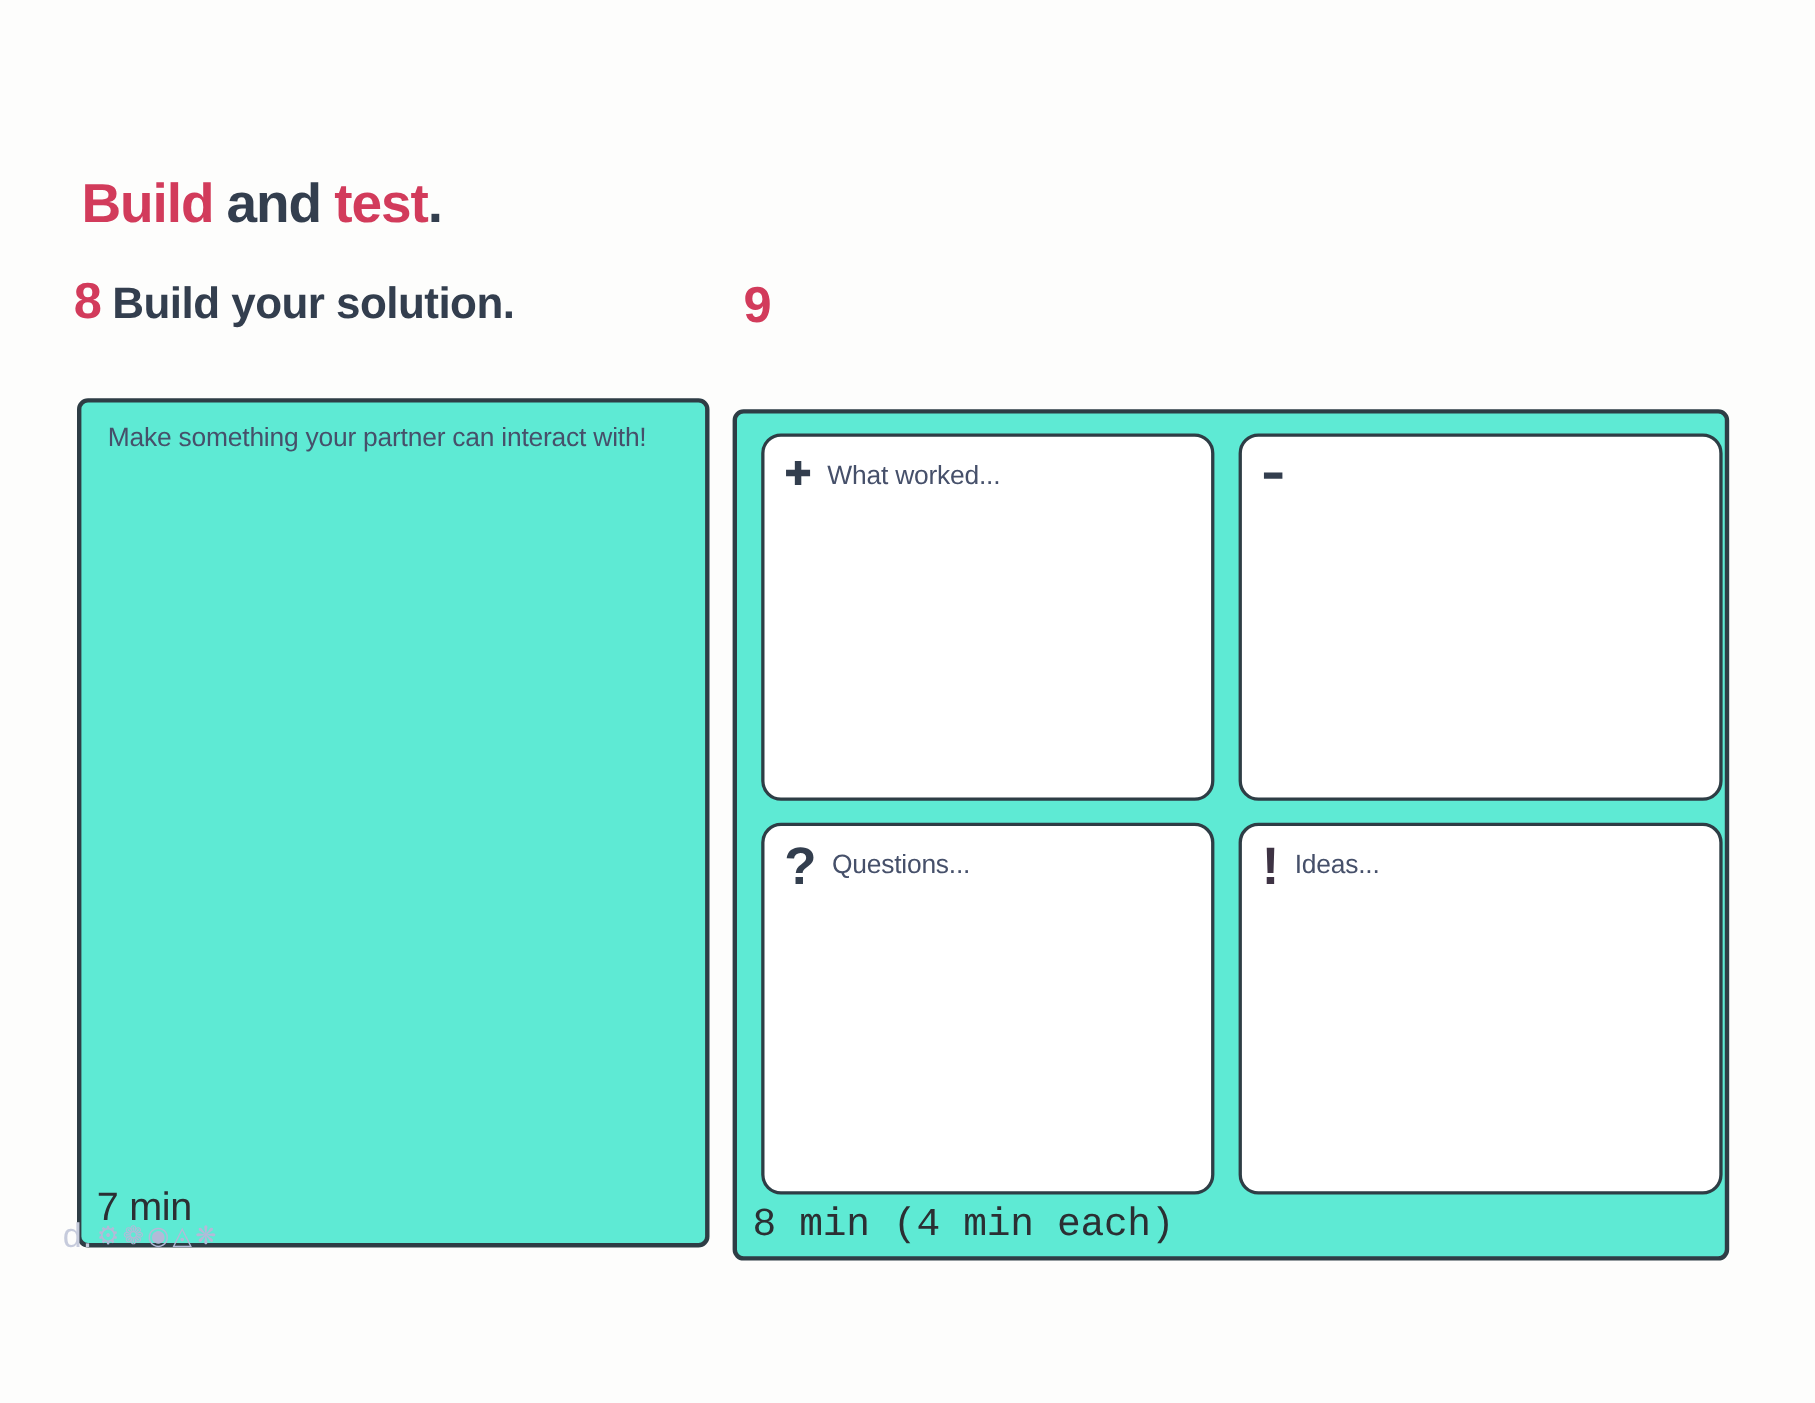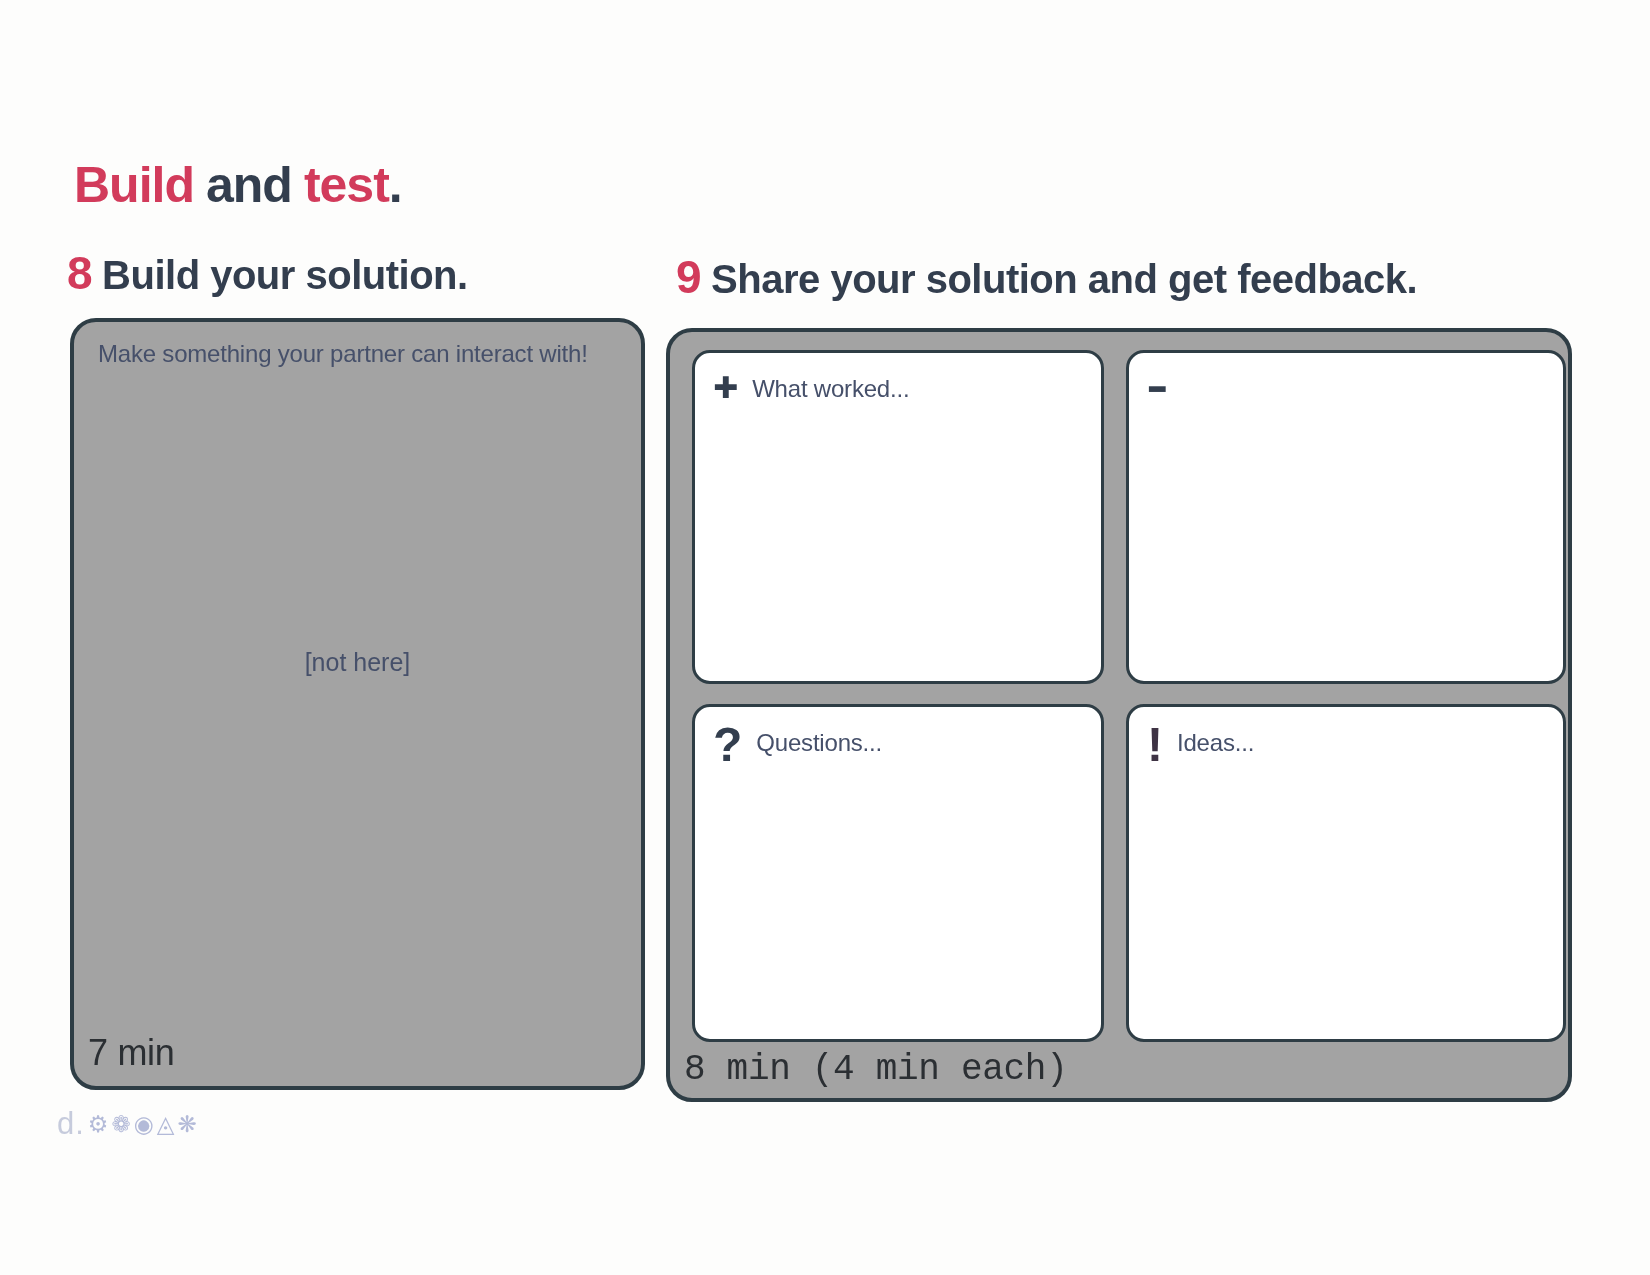--- a/index.html
+++ b/index.html
@@ -26,22 +26,22 @@
     position:absolute; display:flex; align-items:baseline; gap:10px;
     font-weight:bold; letter-spacing:-0.5px;
   }
   .section-number{ color:#d23b5b; font-size:46px; }
   .section-heading{ color:#333e4e; font-size:40px; }
   #s8-header{ left:67px; top:246px; }
   #s9-header{ left:676px; top:250px; }
 
   
   .rbox{
-    position:absolute; background:#a3a3a3;
-    border:4px solid #2e3d45; border-radius:26px;
+    position:absolute; background:#5eead4;
+    border:4px solid #2e3d45; border-radius:10px;margin-top:44px;
   }
   #build-box{ left:70px; top:318px; width:575px; height:772px; }
   #feedback-outer{ left:666px; top:328px; width:906px; height:774px; }
 
   .hint{
     position:absolute; left:24px; top:18px;
     font-size:24px; color:#46506a; letter-spacing:-0.2px;
   }
   .center-note{
     position:absolute; left:0; top:326px; width:100%;
@@ -103,27 +103,25 @@
 
   <h1 class="page-title"><span class="accent w">Build</span><span class="ink w">and</span><span class="accent">test</span><span class="ink">.</span></h1>
 
   <div class="section-header" id="s8-header">
     <span class="section-number">8</span>
     <span class="section-heading">Build your solution.</span>
   </div>
 
   <div class="rbox" id="build-box">
     <div class="hint">Make something your partner can interact with!</div>
-    <div class="center-note">[not here]</div>
     <div class="duration">7 min</div>
   </div>
 
   <div class="section-header" id="s9-header">
     <span class="section-number">9</span>
-    <span class="section-heading">Share your solution and get feedback.</span>
   </div>
 
   <div class="rbox" id="feedback-outer">
 
     <div class="quad" id="quad-worked">
       <div class="quad-label">
         <span class="q-icon plus">✚</span>
         <span class="q-text">What worked...</span>
       </div>
     </div>

